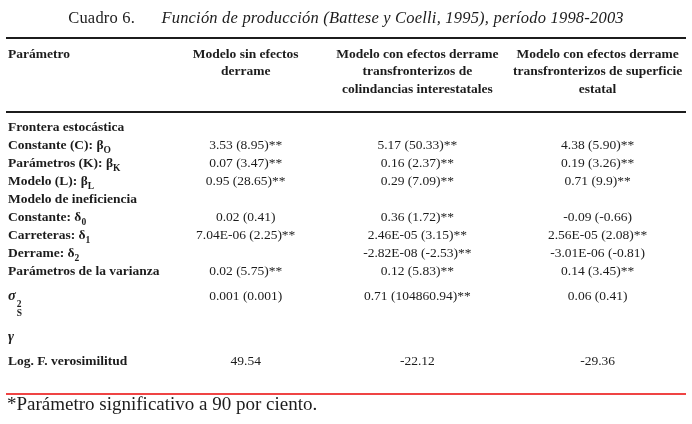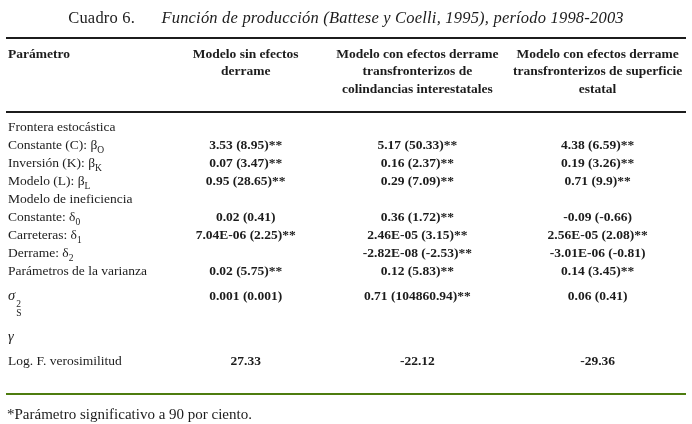--- a/index.html
+++ b/index.html
@@ -23,21 +23,21 @@
     line-height: 1.2;
     margin: 3px 0 9px 0;
     letter-spacing: 0.2px;
   }
   .title .it { font-style: italic; margin-left: 22px; }
 
   table.results {
     width: 100%;
     border-collapse: collapse;
     border-top: 2px solid #1c1c1c;
-    border-bottom: 2px solid #4d7c0f;
+    border-bottom: 2px solid #ef4444;
     table-layout: fixed;
   }
   col.c1 { width: 23.5%; }
   col.c2 { width: 23.5%; }
   col.c3 { width: 27%; }
   col.c4 { width: 26%; }
 
   thead th {
     font-weight: bold;
     font-size: 13.5px;
@@ -51,43 +51,42 @@
 
   tbody td {
     font-size: 13.5px;
     line-height: 17px;
     padding: 0.5px 2px;
     vertical-align: baseline;
     white-space: nowrap;
     overflow: hidden;
   }
   tbody tr:first-child td { padding-top: 5px; }
-  td.label-cell { text-align: left; }
-  td.val-cell { text-align: center; font-weight: bold; }
+  td.label-cell { text-align: left; font-weight: bold; }
+  td.val-cell { text-align: center; }
 
   sub { font-size: 9.5px; line-height: 0; }
   .it { font-style: italic; }
 
   .supsub {
     display: inline-flex;
     flex-direction: column;
     font-size: 9.5px;
     line-height: 9px;
     vertical-align: -7px;
     font-style: normal;
     margin-left: 1px;
   }
   [data-name="row-sigma"] td { padding-top: 7px; padding-bottom: 7px; }
   [data-name="row-sigma"] td.label-cell { font-size: 14.5px; }
   [data-name="row-gamma"] td { padding-top: 3px; padding-bottom: 3px; font-size: 14.5px; }
   [data-name="row-log-verosimilitud"] td { padding-top: 4px; padding-bottom: 24px; }
 
   .footnotes {
-    margin-top: 11px;
-    font-size: 15px;
+    font-size: 19px;
     line-height: 17.5px;
     padding-left: 1px;
     font-family: Liberation Serif, serif;
   }
 </style>
 </head>
 <body>
 
 <div class="page" data-name="page">
 
@@ -114,24 +113,24 @@
         <tr data-name="row-frontera">
           <td class="label-cell" data-name="row-label"><span data-name="label-text">Frontera estocástica</span></td>
           <td class="val-cell" data-name="cell-value"></td>
           <td class="val-cell" data-name="cell-value"></td>
           <td class="val-cell" data-name="cell-value"></td>
         </tr>
         <tr data-name="row-constante-beta">
           <td class="label-cell" data-name="row-label"><span data-name="label-text">Constante (C): β</span><sub data-name="label-subscript">O</sub></td>
           <td class="val-cell" data-name="cell-value">3.53 (8.95)**</td>
           <td class="val-cell" data-name="cell-value">5.17 (50.33)**</td>
-          <td class="val-cell" data-name="cell-value">4.38 (6.59)**</td>
+          <td class="val-cell" data-name="cell-value">4.38 (5.90)**</td>
         </tr>
         <tr data-name="row-inversion">
-          <td class="label-cell" data-name="row-label"><span data-name="label-text">Inversión (K): β</span><sub data-name="label-subscript">K</sub></td>
+          <td class="label-cell" data-name="row-label"><span data-name="label-text">Parámetros (K): β</span><sub data-name="label-subscript">K</sub></td>
           <td class="val-cell" data-name="cell-value">0.07 (3.47)**</td>
           <td class="val-cell" data-name="cell-value">0.16 (2.37)**</td>
           <td class="val-cell" data-name="cell-value">0.19 (3.26)**</td>
         </tr>
         <tr data-name="row-empleo">
           <td class="label-cell" data-name="row-label"><span data-name="label-text">Modelo (L): β</span><sub data-name="label-subscript">L</sub></td>
           <td class="val-cell" data-name="cell-value">0.95 (28.65)**</td>
           <td class="val-cell" data-name="cell-value">0.29 (7.09)**</td>
           <td class="val-cell" data-name="cell-value">0.71 (9.9)**</td>
         </tr>
@@ -175,21 +174,21 @@
           <td class="val-cell" data-name="cell-value">0.06 (0.41)</td>
         </tr>
         <tr data-name="row-gamma">
           <td class="label-cell" data-name="row-label"><span class="it" data-name="label-text">γ</span></td>
           <td class="val-cell" data-name="cell-value"></td>
           <td class="val-cell" data-name="cell-value"></td>
           <td class="val-cell" data-name="cell-value"></td>
         </tr>
         <tr data-name="row-log-verosimilitud">
           <td class="label-cell" data-name="row-label"><span data-name="label-text">Log. F. verosimilitud</span></td>
-          <td class="val-cell" data-name="cell-value">27.33</td>
+          <td class="val-cell" data-name="cell-value">49.54</td>
           <td class="val-cell" data-name="cell-value">-22.12</td>
           <td class="val-cell" data-name="cell-value">-29.36</td>
         </tr>
       </tbody>
   </table>
 
   <div class="footnotes" data-name="footnotes">
       <div data-name="footnote-line">*Parámetro significativo a 90 por ciento.</div>
     </div>
 

